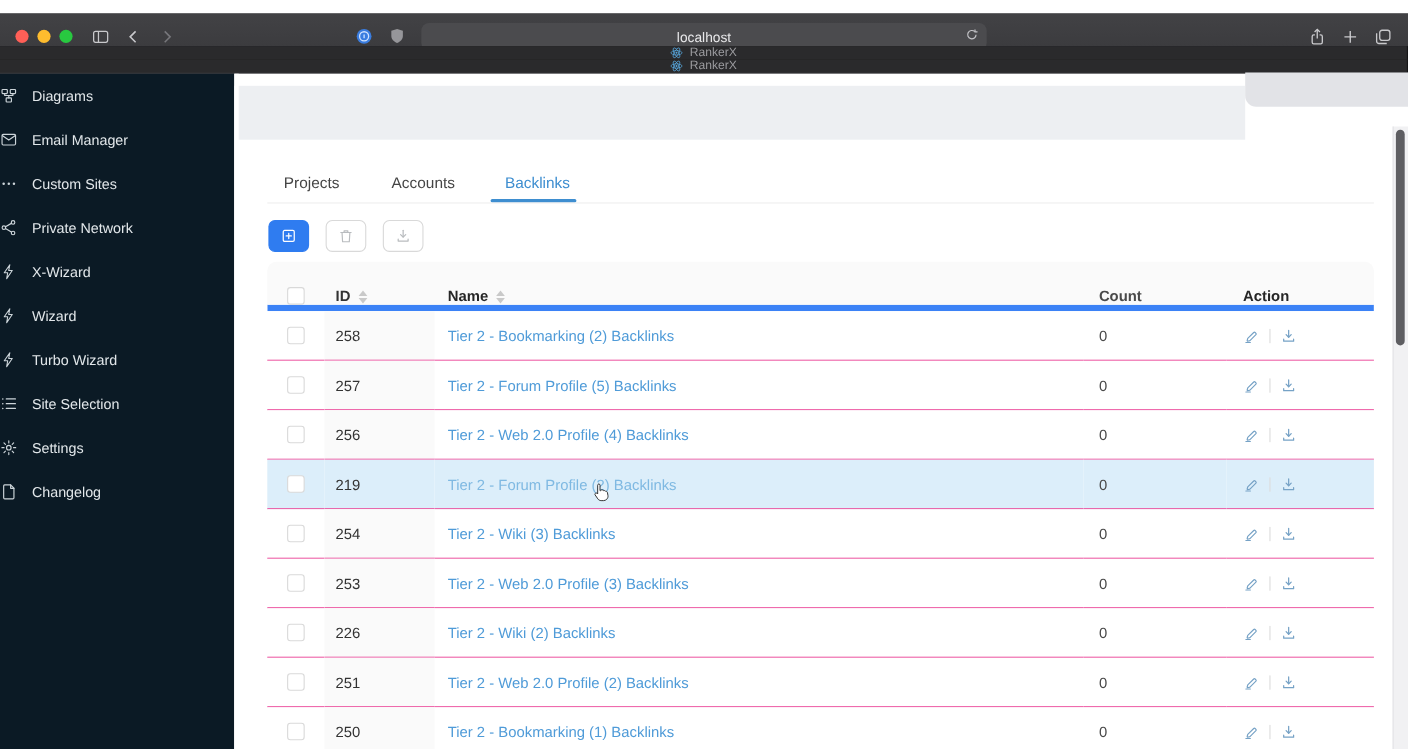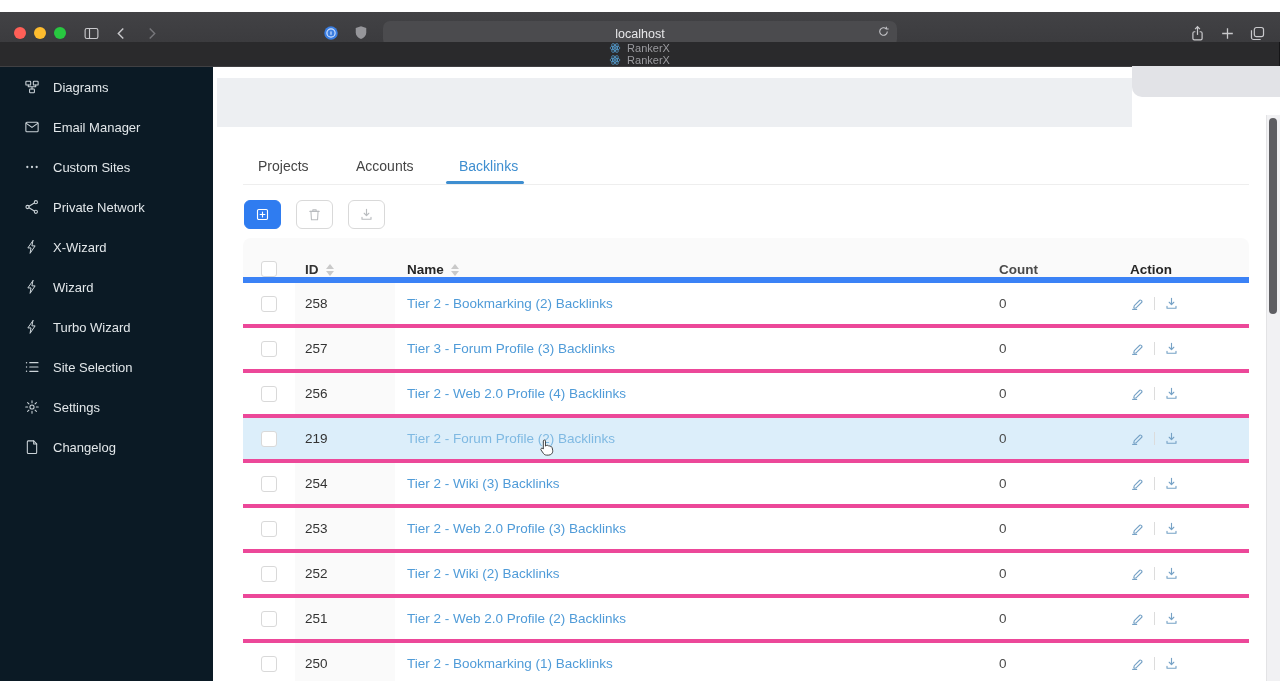--- a/index.html
+++ b/index.html
@@ -23,21 +23,21 @@
 
   
   .tabstrip{position:absolute;left:0;top:42px;width:1280px;height:25px;background:#1d1d1f;display:flex;flex-direction:column;}
   .btab{flex:1 1 0;display:flex;align-items:center;justify-content:center;gap:6px;
     font-size:11px;color:#9b9b9f;background:#2a2a2c;border-right:1px solid #151517;}
   .btab.active{background:#404043;color:#d9d9db;border-right:none;}
   .btab svg{width:12px;height:12px;}
 
   
   .sidebar{position:absolute;left:0;top:67px;width:213px;height:614px;background:var(--sidebar-bg);}
-  .sb-item{height:40px;display:flex;align-items:center;gap:13px;padding-left:24px;color:#e2e7ea;font-size:13px;}
+  .sb-item{height:40px;display:flex;align-items:center;gap:13px;color:#e2e7ea;font-size:13px;}
   .sb-item svg{width:16px;height:16px;color:#ccd4d9;flex:none;}
 
   
   .content{position:absolute;left:213px;top:67px;width:1067px;height:614px;background:#fff;}
   .content-edge{position:absolute;left:213px;top:67px;width:4px;height:614px;background:#e7e9ec;}
   .gray-band{position:absolute;left:217px;top:78px;width:915px;height:49px;background:#edeff2;}
   .tr-overlay{position:absolute;left:1132px;top:66px;width:148px;height:31px;background:#e2e3e7;
     border-radius:0 0 0 10px;}
 
   
@@ -50,21 +50,21 @@
   .tbtn{position:absolute;top:200px;width:37px;height:29px;border-radius:6px;display:flex;
     align-items:center;justify-content:center;border:1px solid #d9d9d9;background:#fff;color:#b9bcbf;padding:0;}
   .tbtn svg{width:15px;height:15px;}
   .tbtn.primary{background:var(--accent);border-color:var(--accent);color:#fff;}
 
   
   .thead{position:absolute;left:243px;top:238px;width:1006px;height:45px;background:#fafafa;
     border-bottom:6px solid #3b82f6;border-radius:8px 8px 0 0;display:flex;align-items:flex-end;}
   .hcell{display:flex;align-items:center;font-size:13.5px;font-weight:600;color:#262626;}
   .row{position:absolute;left:243px;width:1006px;height:45px;display:flex;align-items:center;background:#fff;}
-  .row .cell{height:100%;display:flex;align-items:center;border-bottom:4px solid #ec4899;}
+  .row .cell{height:100%;display:flex;align-items:center;border-bottom:1px solid #ec4899;}
   .row .c-id{background:#fafafa;}
   .row.hovered .cell{background:var(--row-hover);}
   .c-check{width:52px;padding-left:18px;}
   .c-id{width:100px;padding-left:10px;font-size:13.5px;color:#333;}
   .c-name{width:590px;padding-left:12px;}
   .c-count{width:130px;padding-left:14px;font-size:13.5px;color:#4a4a4a;}
   .c-action{width:134px;padding-left:15px;}
   .link{font-size:13.5px;color:var(--link);text-decoration:none;}
   .row.hovered .link{color:var(--link-hover);}
   .checkbox{width:16px;height:16px;border:1.5px solid #d9d9d9;border-radius:3px;background:#fff;}
@@ -375,21 +375,21 @@
             </svg>
           </span>
         </div>
       </div>
       <div class="row" style="top: 328px;">
         <div class="cell c-check">
           <span class="checkbox"></span>
         </div>
         <div class="cell c-id">257</div>
         <div class="cell c-name">
-          <a class="link" href="#">Tier 3 - Forum Profile (3) Backlinks</a>
+          <a class="link" href="#">Tier 2 - Forum Profile (5) Backlinks</a>
         </div>
         <div class="cell c-count">0</div>
         <div class="cell c-action">
           <span class="act-ic">
             <svg viewBox="0 0 24 24" fill="none" stroke="currentColor" stroke-width="1.7" stroke-linecap="round" stroke-linejoin="round">
               <path d="M6 18.8l.9-3.3L15.6 6.8a1.4 1.4 0 0 1 2 0l1.2 1.2a1.4 1.4 0 0 1 0 2l-8.7 8.7-3.4.9z"></path>
               <path d="M4.2 21.4h6.5"></path>
             </svg>
           </span>
           <span class="act-sep"></span>
@@ -503,21 +503,21 @@
               <path d="M8.3 10l3.7 3.7L15.7 10"></path>
               <path d="M4.8 16.5v3h14.4v-3"></path>
             </svg>
           </span>
         </div>
       </div>
       <div class="row" style="top: 553px;">
         <div class="cell c-check">
           <span class="checkbox"></span>
         </div>
-        <div class="cell c-id">252</div>
+        <div class="cell c-id">226</div>
         <div class="cell c-name">
           <a class="link" href="#">Tier 2 - Wiki (2) Backlinks</a>
         </div>
         <div class="cell c-count">0</div>
         <div class="cell c-action">
           <span class="act-ic">
             <svg viewBox="0 0 24 24" fill="none" stroke="currentColor" stroke-width="1.7" stroke-linecap="round" stroke-linejoin="round">
               <path d="M6 18.8l.9-3.3L15.6 6.8a1.4 1.4 0 0 1 2 0l1.2 1.2a1.4 1.4 0 0 1 0 2l-8.7 8.7-3.4.9z"></path>
               <path d="M4.2 21.4h6.5"></path>
             </svg>

